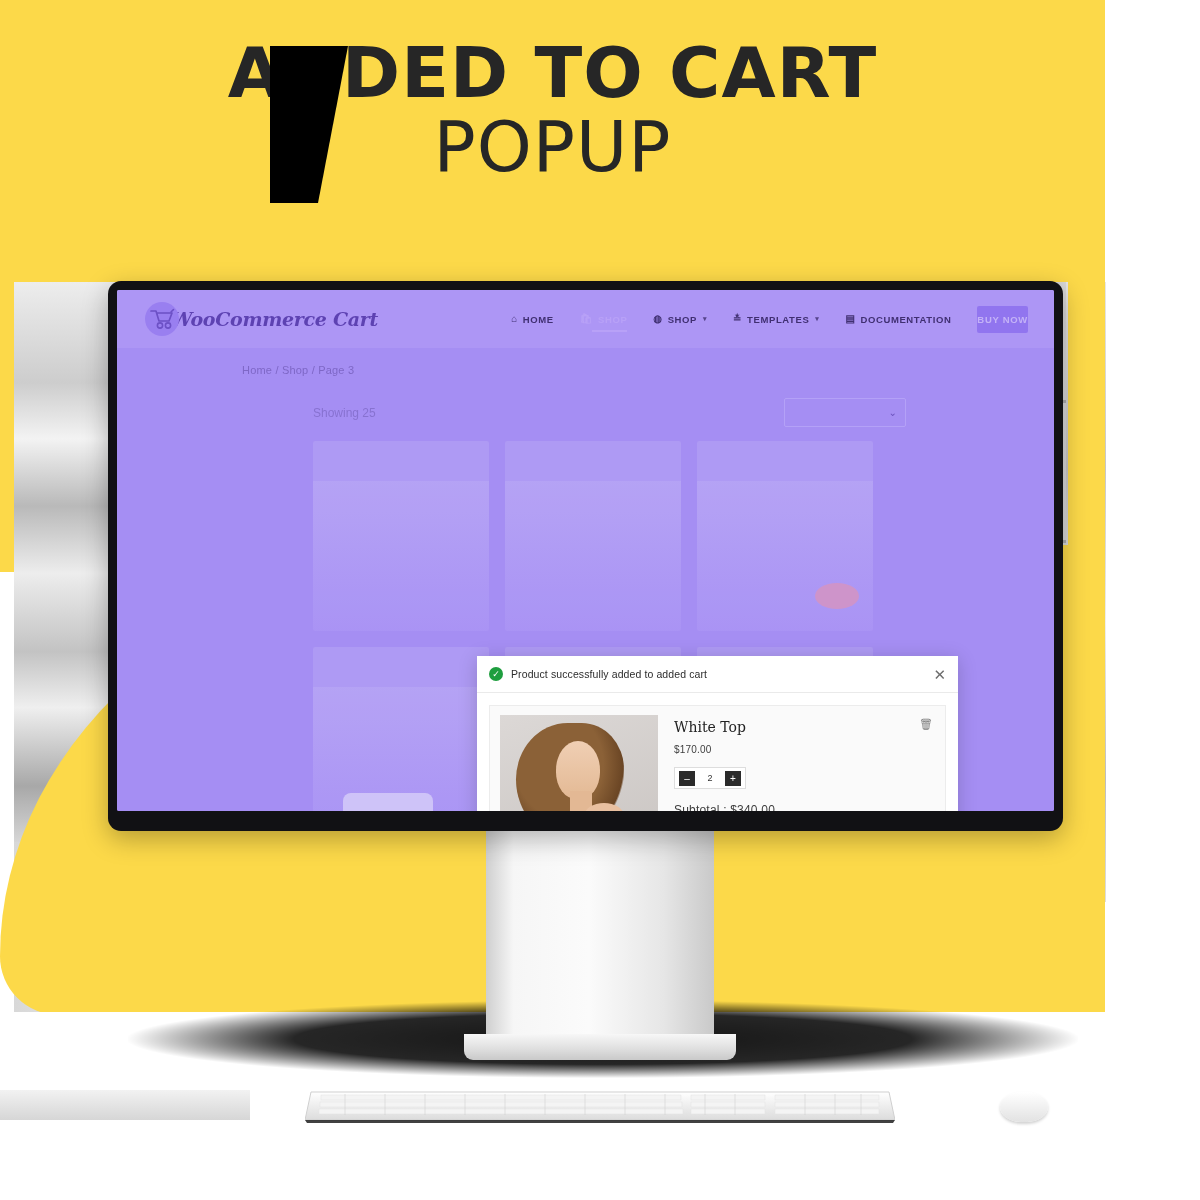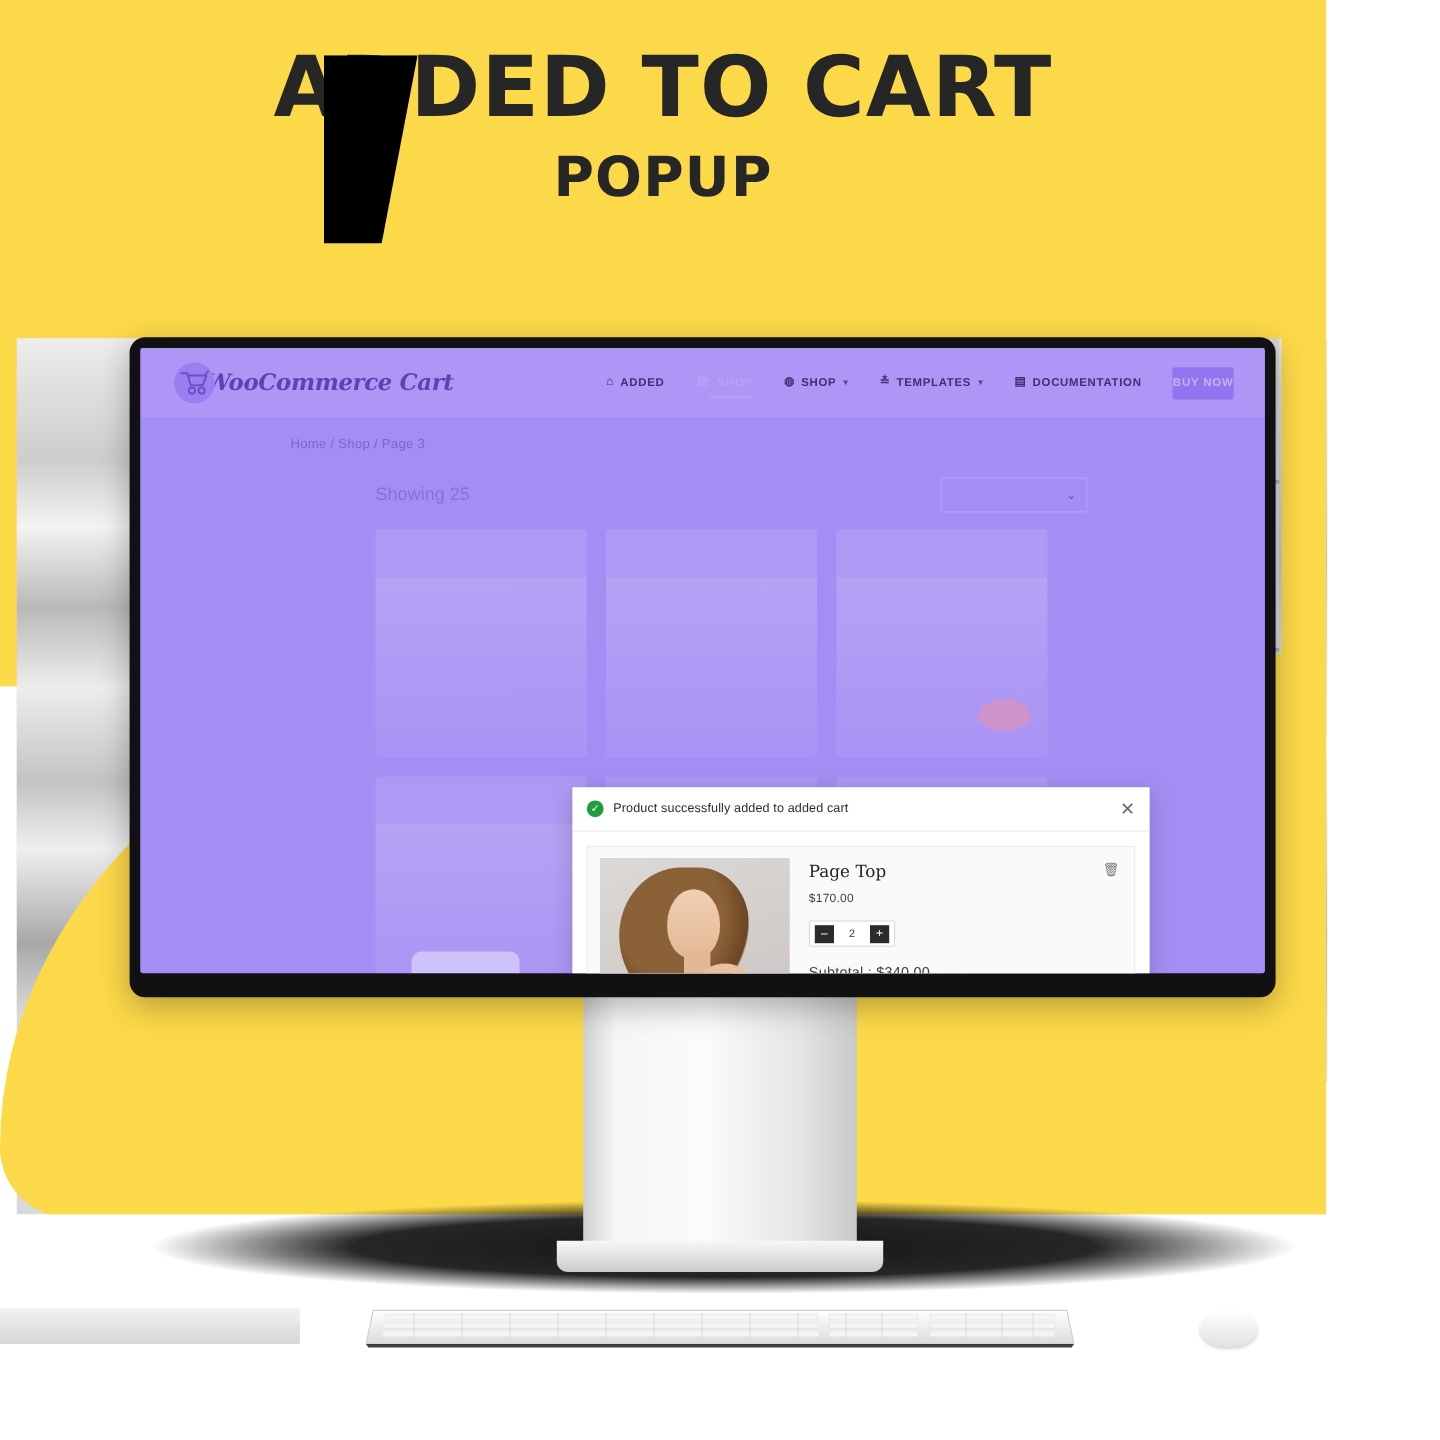--- a/index.html
+++ b/index.html
@@ -56,21 +56,21 @@
   .title-wrap{
     position:absolute;left:0;top:36px;width:1105px;text-align:center;z-index:6;
     pointer-events:none;
   }
   .title-line1{
     font-family:"DejaVu Sans", sans-serif;
     font-weight:bold;font-size:70px;letter-spacing:1px;color:#262626;line-height:74px;
   }
   .title-line2{
     font-family:"DejaVu Sans", sans-serif;
-    font-weight:bold;font-size:46px;letter-spacing:1px;color:#262626;line-height:74px;
+    font-weight:normal;font-size:70px;letter-spacing:1px;color:#262626;line-height:74px;
   }
   
   .title-wedge{
     position:absolute;left:270px;top:46px;width:78px;height:157px;z-index:7;
   }
 
   
   .monitor{
     position:absolute;left:108px;top:281px;width:955px;height:550px;
     background:#111114;border-radius:13px;
@@ -145,21 +145,21 @@
 
   
   .page-body{position:relative;height:463px;background:#ab93f7;overflow:hidden;}
   .breadcrumb{
     font-size:11px;color:#7f68c4;padding:16px 0 0 125px;letter-spacing:.2px;
   }
   .shop-bar{
     display:flex;align-items:center;justify-content:space-between;
     padding:22px 148px 0 196px;
   }
-  .showing{font-size:15px;color:#8a74d0;}
+  .showing{font-size:12px;color:#8a74d0;}
   .sort-select{
     width:112px;height:27px;border:1px solid #bca9fb;border-radius:2px;
     display:flex;align-items:center;justify-content:flex-end;padding-right:8px;
   }
   .sort-caret{color:#6a51bb;font-size:10px;}
 
   .product-grid{
     display:flex;gap:16px;padding:14px 150px 0 196px;flex-wrap:wrap;
   }
   .pcard{
@@ -325,21 +325,21 @@
             <circle cx="19" cy="17.5" r="2.6" fill="none" stroke="#6b4fc4" stroke-width="1.6"></circle>
             <path d="M22 4 L24.5 1.5" stroke="#6b4fc4" stroke-width="1.6" stroke-linecap="round"></path>
           </svg>
         </span>
         <span class="logo-text">WooCommerce Cart</span>
       </div>
 
       <div class="nav">
         <div class="nav-item">
           <span class="nav-icon">⌂</span>
-          <span>ADDED</span>
+          <span>HOME</span>
         </div>
         <div class="nav-item active">
           <span class="nav-icon">🛍</span>
           <span>SHOP</span>
         </div>
         <div class="nav-item">
           <span class="nav-icon">◍</span>
           <span>SHOP</span>
           <span class="caret">▾</span>
         </div>
@@ -406,21 +406,21 @@
           <div class="ph-bg"></div>
           <div class="ph-hair"></div>
           <div class="ph-face"></div>
           <div class="ph-neck"></div>
           <div class="ph-shoulder"></div>
 
         </div>
 
         <div class="prod-info">
           <span class="trash">🗑</span>
-          <div class="prod-name">Page Top</div>
+          <div class="prod-name">White Top</div>
           <div class="prod-price">$170.00</div>
 
           <div class="qty">
             <span class="qbtn">–</span>
             <span class="qval">2</span>
             <span class="qbtn">+</span>
           </div>
 
           <div class="subtotal">Subtotal : $340.00</div>
           

